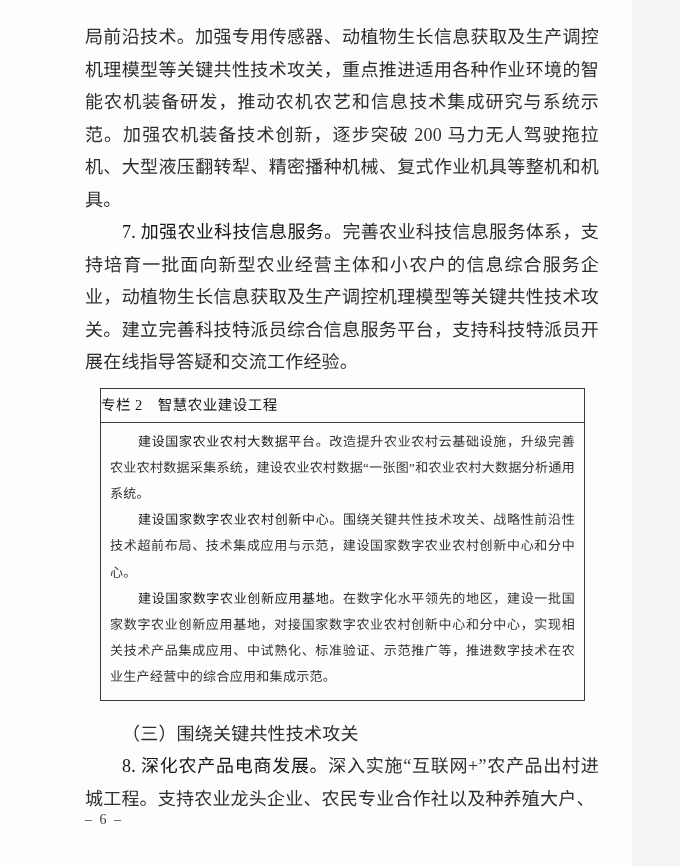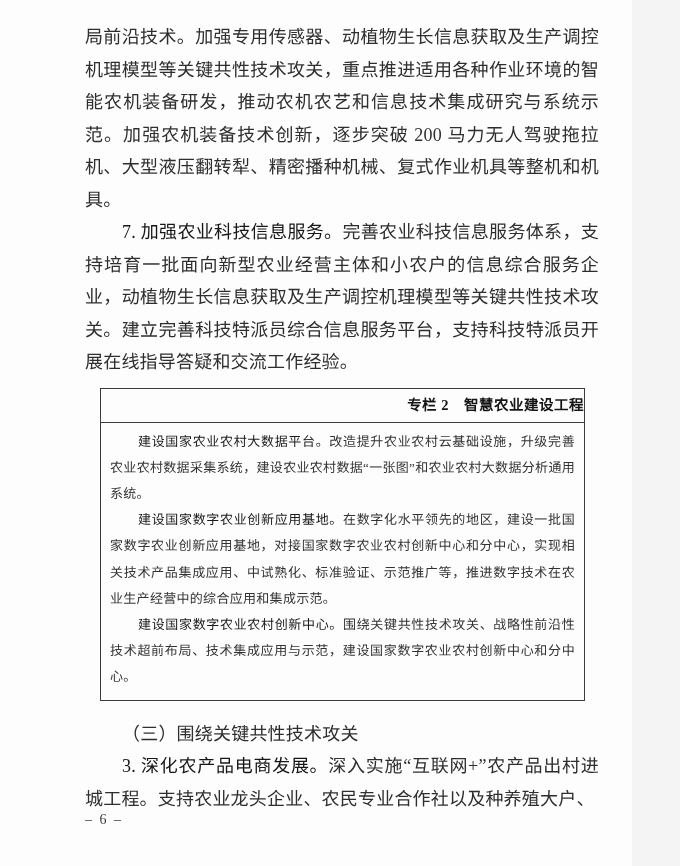--- a/index.html
+++ b/index.html
@@ -44,22 +44,22 @@
   .column-box {
     box-sizing: border-box;
     margin: 9px 0 0 15px;
     width: 485px;
     border: 1px solid #3c3c3c;
     background: #fdfdfd;
   }
   .box-title {
     height: 33px;
     line-height: 33px;
-    text-align: right;
-    font-weight: bold;
+    text-align: left;
+    font-weight: normal;
     font-size: 14.5px;
     color: #151515;
     border-bottom: 1px solid #3c3c3c;
     letter-spacing: 0.5px;
   }
   .box-body {
     padding: 6px 9px 9px 9px;
   }
   .box-body p {
     margin: 0;
@@ -92,25 +92,25 @@
   <div class="content">
 
     <p class="main">局前沿技术。加强专用传感器、动植物生长信息获取及生产调控机理模型等关键共性技术攻关，重点推进适用各种作业环境的智能农机装备研发，推动农机农艺和信息技术集成研究与系统示范。加强农机装备技术创新，逐步突破 200 马力无人驾驶拖拉机、大型液压翻转犁、精密播种机械、复式作业机具等整机和机具。</p>
 
     <p class="main indent"><span class="lead">7. 加强农业科技信息服务。</span><span>完善农业科技信息服务体系，支持培育一批面向新型农业经营主体和小农户的信息综合服务企业，动植物生长信息获取及生产调控机理模型等关键共性技术攻关。建立完善科技特派员综合信息服务平台，支持科技特派员开展在线指导答疑和交流工作经验。</span></p>
 
     <div class="column-box">
       <div class="box-title">专栏 2　智慧农业建设工程</div>
       <div class="box-body">
         <p><span class="lead">建设国家农业农村大数据平台。</span><span>改造提升农业农村云基础设施，升级完善农业农村数据采集系统，建设农业农村数据“一张图”和农业农村大数据分析通用系统。</span></p>
+        <p><span class="lead">建设国家数字农业农村创新中心。</span><span>围绕关键共性技术攻关、战略性前沿性技术超前布局、技术集成应用与示范，建设国家数字农业农村创新中心和分中心。</span></p>
         <p><span class="lead">建设国家数字农业创新应用基地。</span><span>在数字化水平领先的地区，建设一批国家数字农业创新应用基地，对接国家数字农业农村创新中心和分中心，实现相关技术产品集成应用、中试熟化、标准验证、示范推广等，推进数字技术在农业生产经营中的综合应用和集成示范。</span></p>
-        <p><span class="lead">建设国家数字农业农村创新中心。</span><span>围绕关键共性技术攻关、战略性前沿性技术超前布局、技术集成应用与示范，建设国家数字农业农村创新中心和分中心。</span></p>
       </div>
     </div>
 
     <p class="main indent section-heading">（三）围绕关键共性技术攻关</p>
 
-    <p class="main indent"><span class="lead">3. 深化农产品电商发展。</span><span>深入实施“互联网+”农产品出村进城工程。支持农业龙头企业、农民专业合作社以及种养殖大户、</span></p>
+    <p class="main indent"><span class="lead">8. 深化农产品电商发展。</span><span>深入实施“互联网+”农产品出村进城工程。支持农业龙头企业、农民专业合作社以及种养殖大户、</span></p>
 
   </div>
 
   <div class="page-number">– 6 –</div>
 </div>
 
 </body></html>

